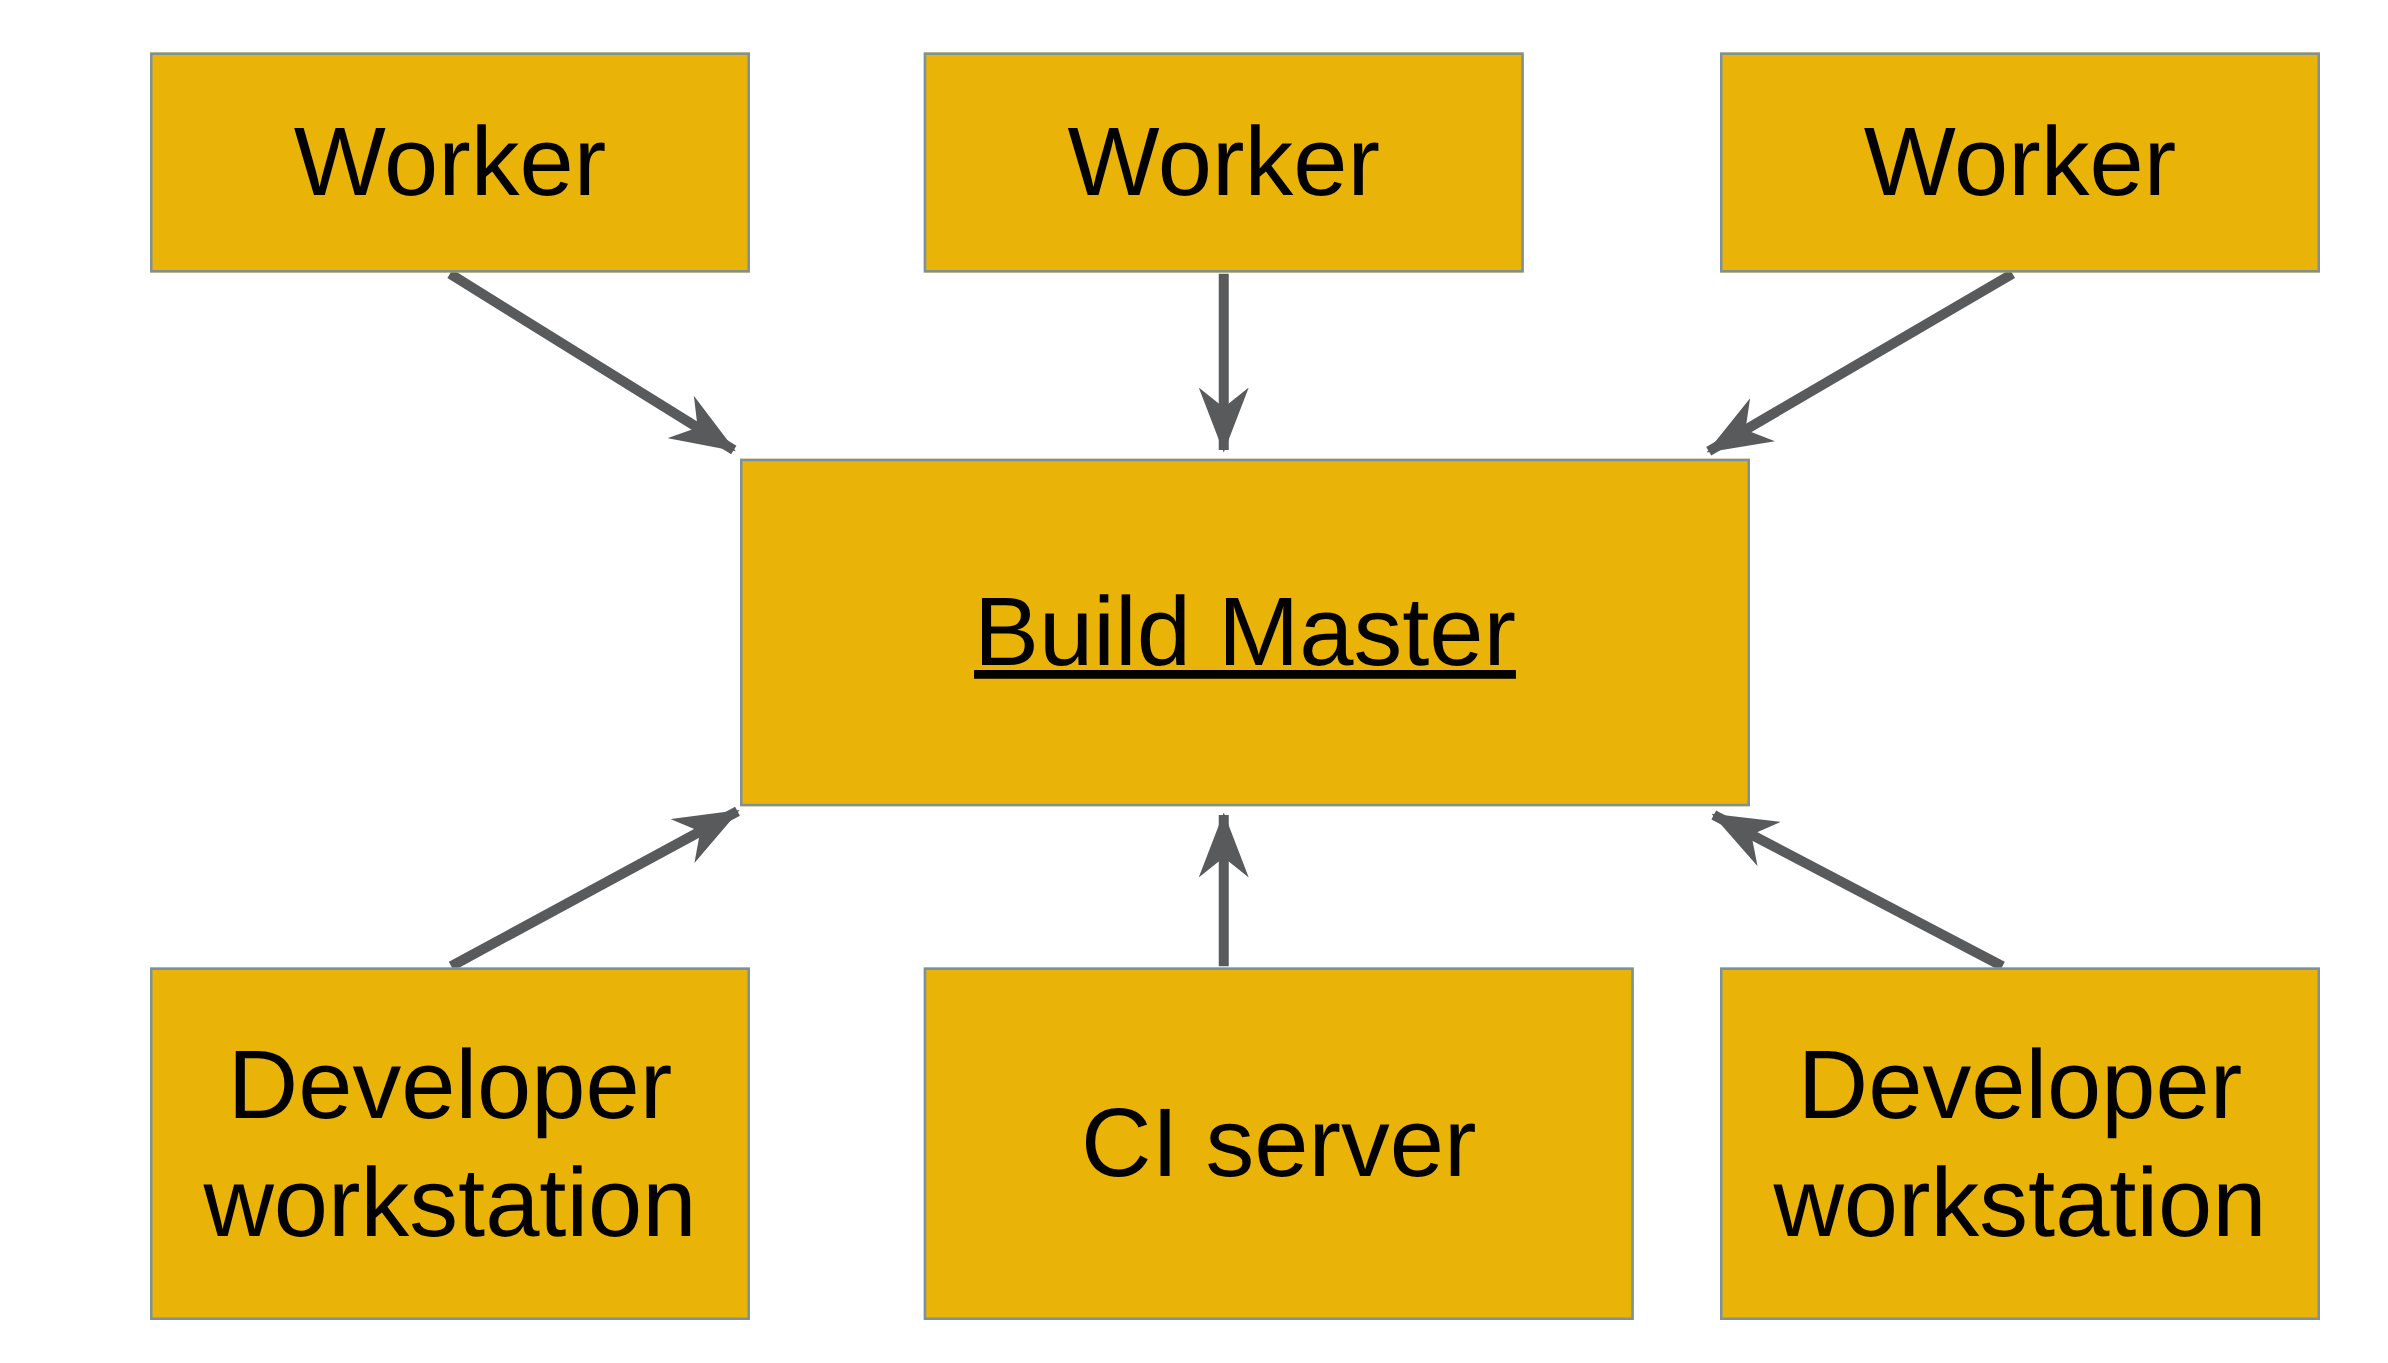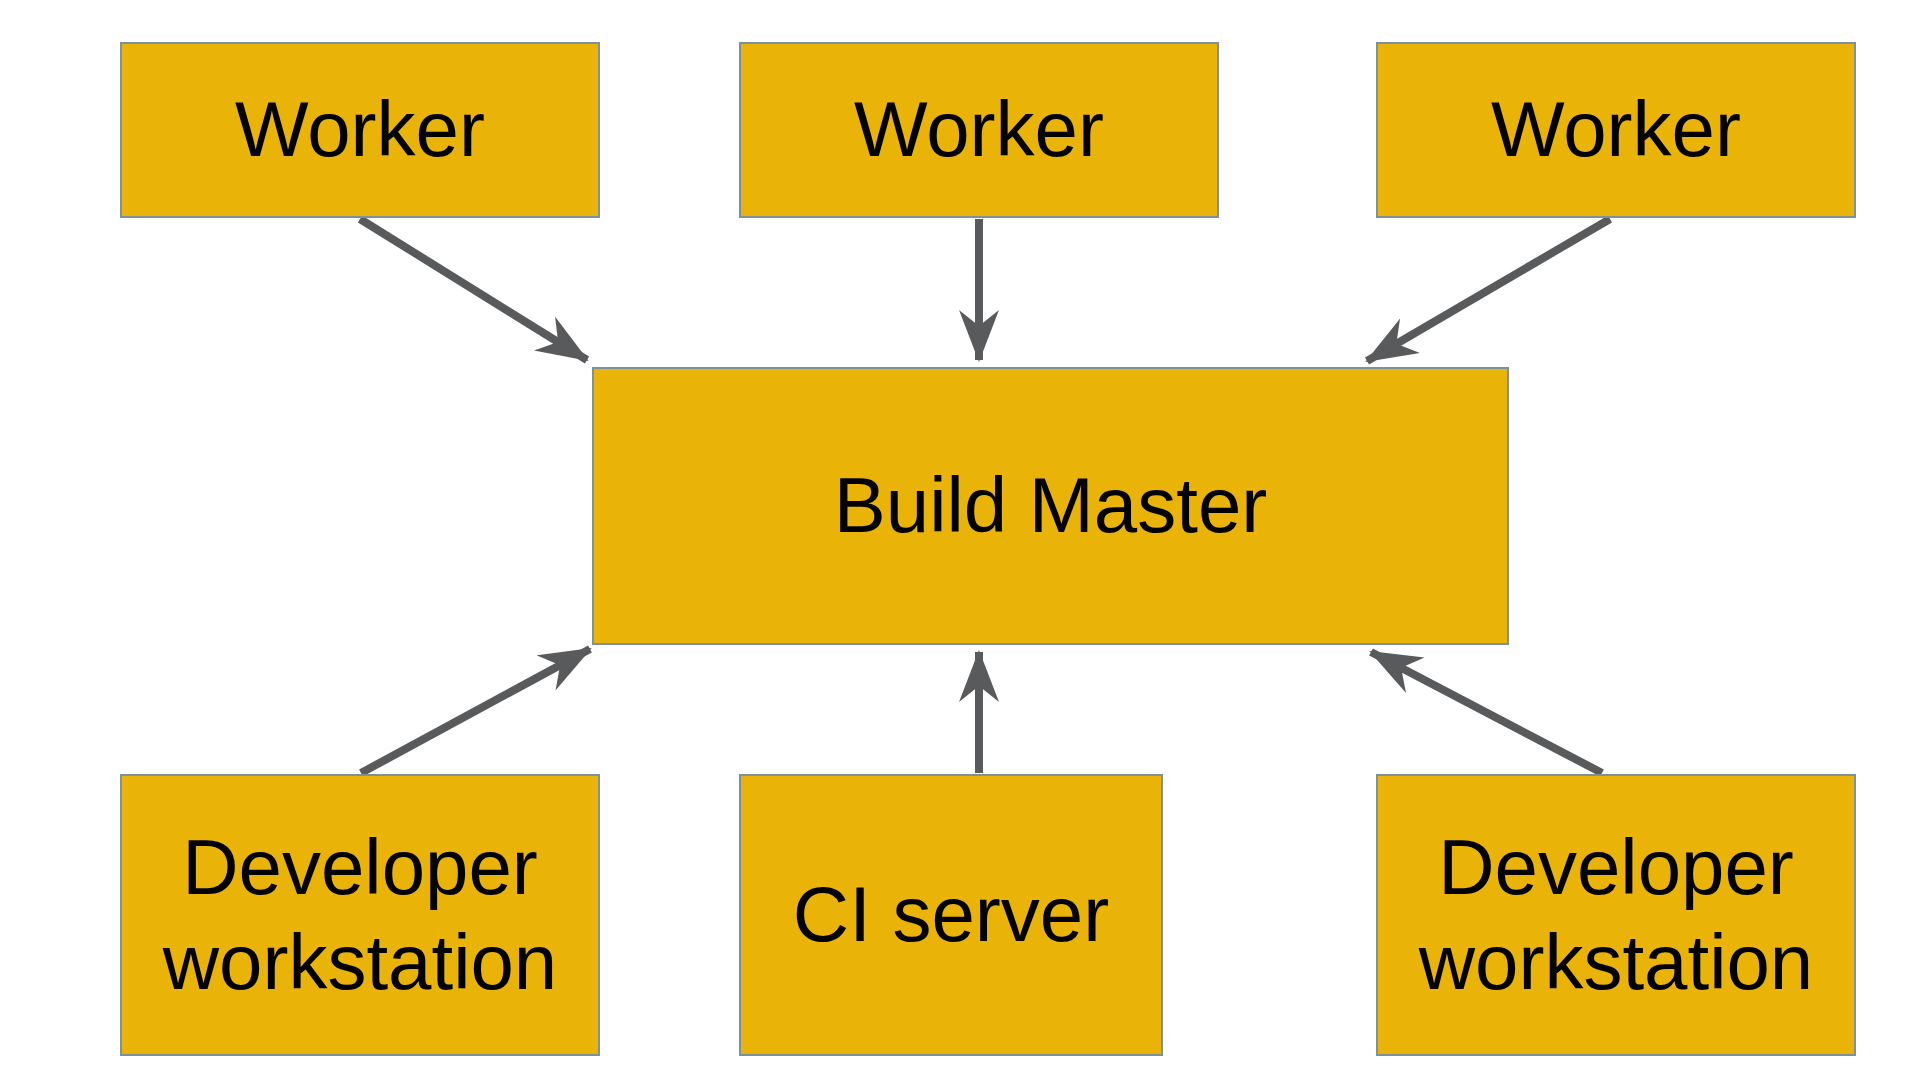--- a/index.html
+++ b/index.html
@@ -30,23 +30,23 @@
     justify-content: center;
     text-align: center;
     color: #000000;
     font-size: 78px;
     line-height: 1.22;
     padding: 0 8px;
   }
   .node-worker-1 { left: 120px;  top: 42px;  width: 480px; height: 176px; }
   .node-worker-2 { left: 739px;  top: 42px;  width: 480px; height: 176px; }
   .node-worker-3 { left: 1376px; top: 42px;  width: 480px; height: 176px; }
-  .node-build-master { left: 592px; top: 367px; width: 917px; height: 278px; }
+  .node-build-master { left: 592px; top: 367px; width: 808px; height: 278px; text-decoration: underline; }
   .node-devws-left  { left: 120px;  top: 774px; width: 480px; height: 282px; }
-  .node-ci-server   { left: 739px;  top: 774px; width: 424px; height: 282px; justify-content: center; }
+  .node-ci-server   { left: 739px;  top: 774px; width: 568px; height: 282px; justify-content: center; }
   .node-devws-right { left: 1376px; top: 774px; width: 480px; height: 282px; }
 </style>
 </head>
 <body>
 
 <div>
 
   <svg class="edges" viewBox="0 0 1910 1090" xmlns="http://www.w3.org/2000/svg" aria-hidden="true">
     <defs>
       <marker id="stealth-arrowhead" viewBox="0 0 13 10" refX="12.5" refY="5" markerWidth="6.5" markerHeight="5" orient="auto" markerUnits="strokeWidth">

